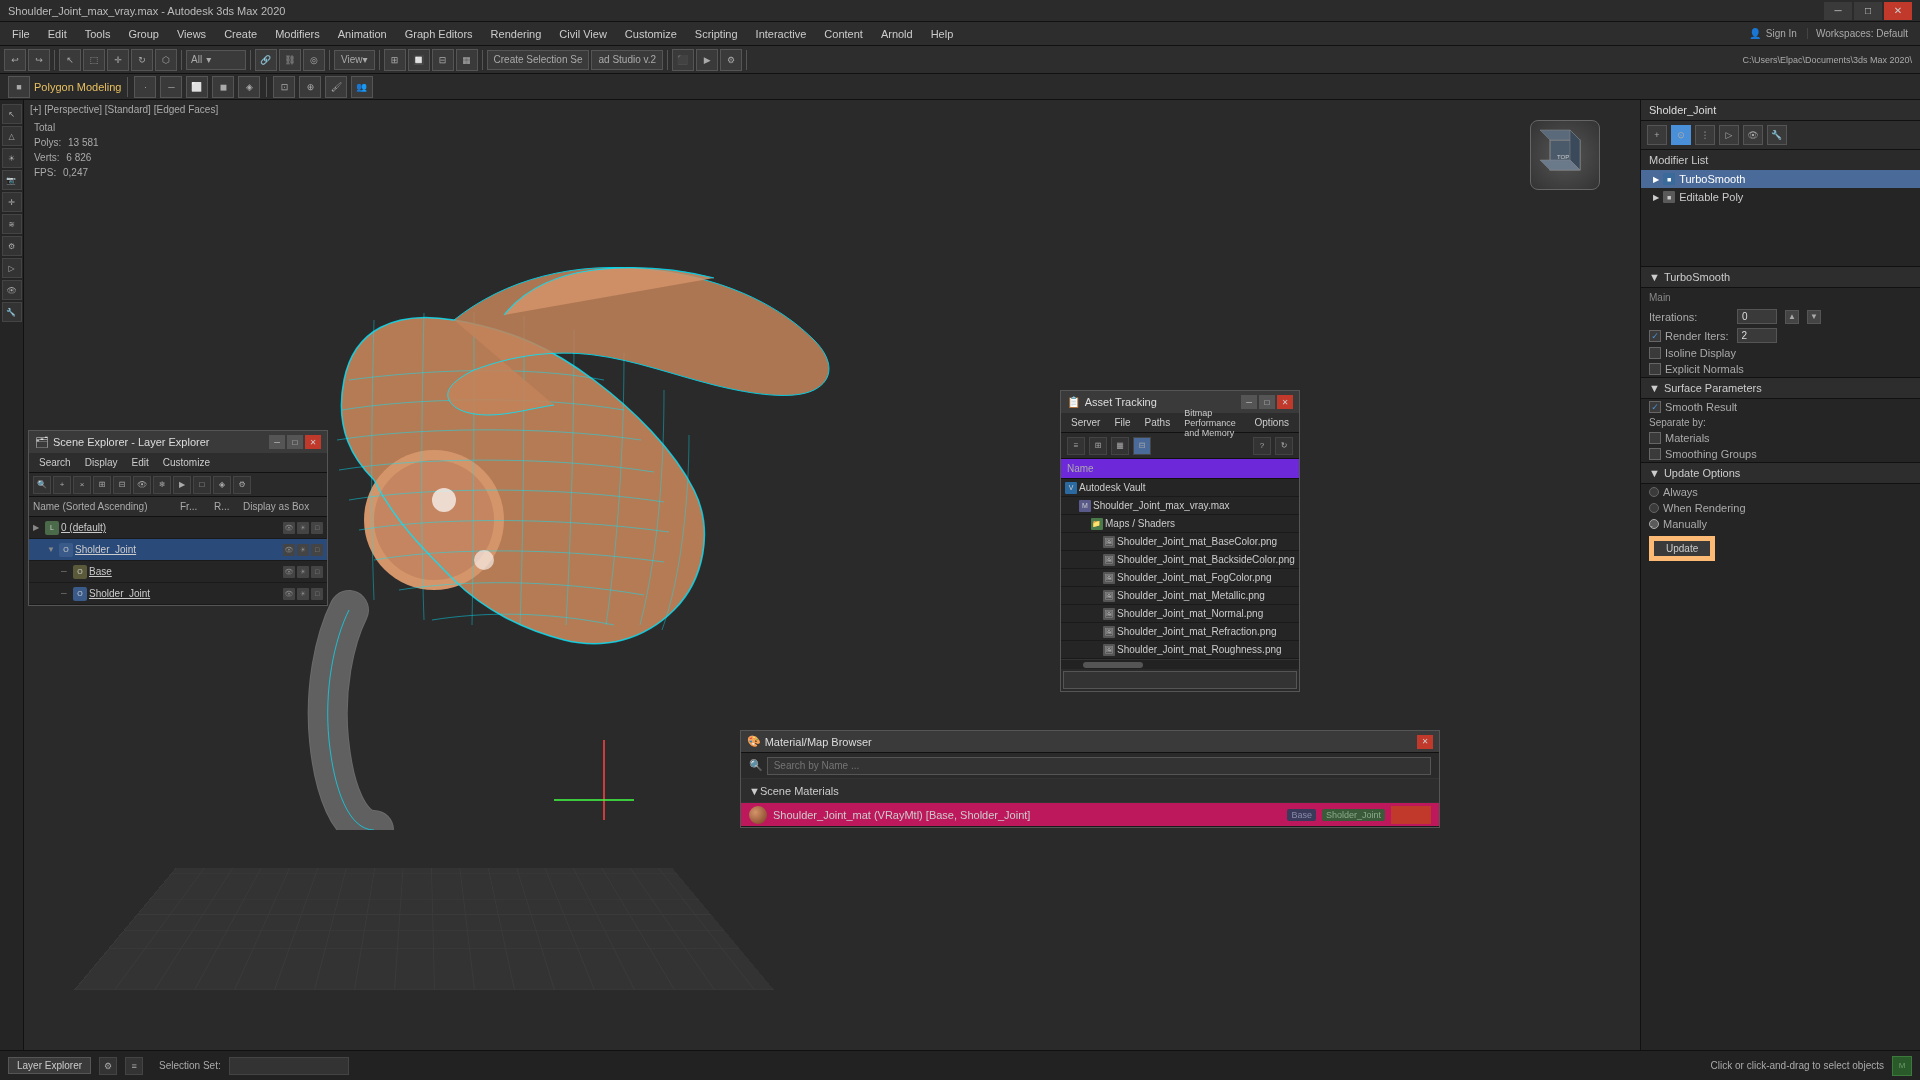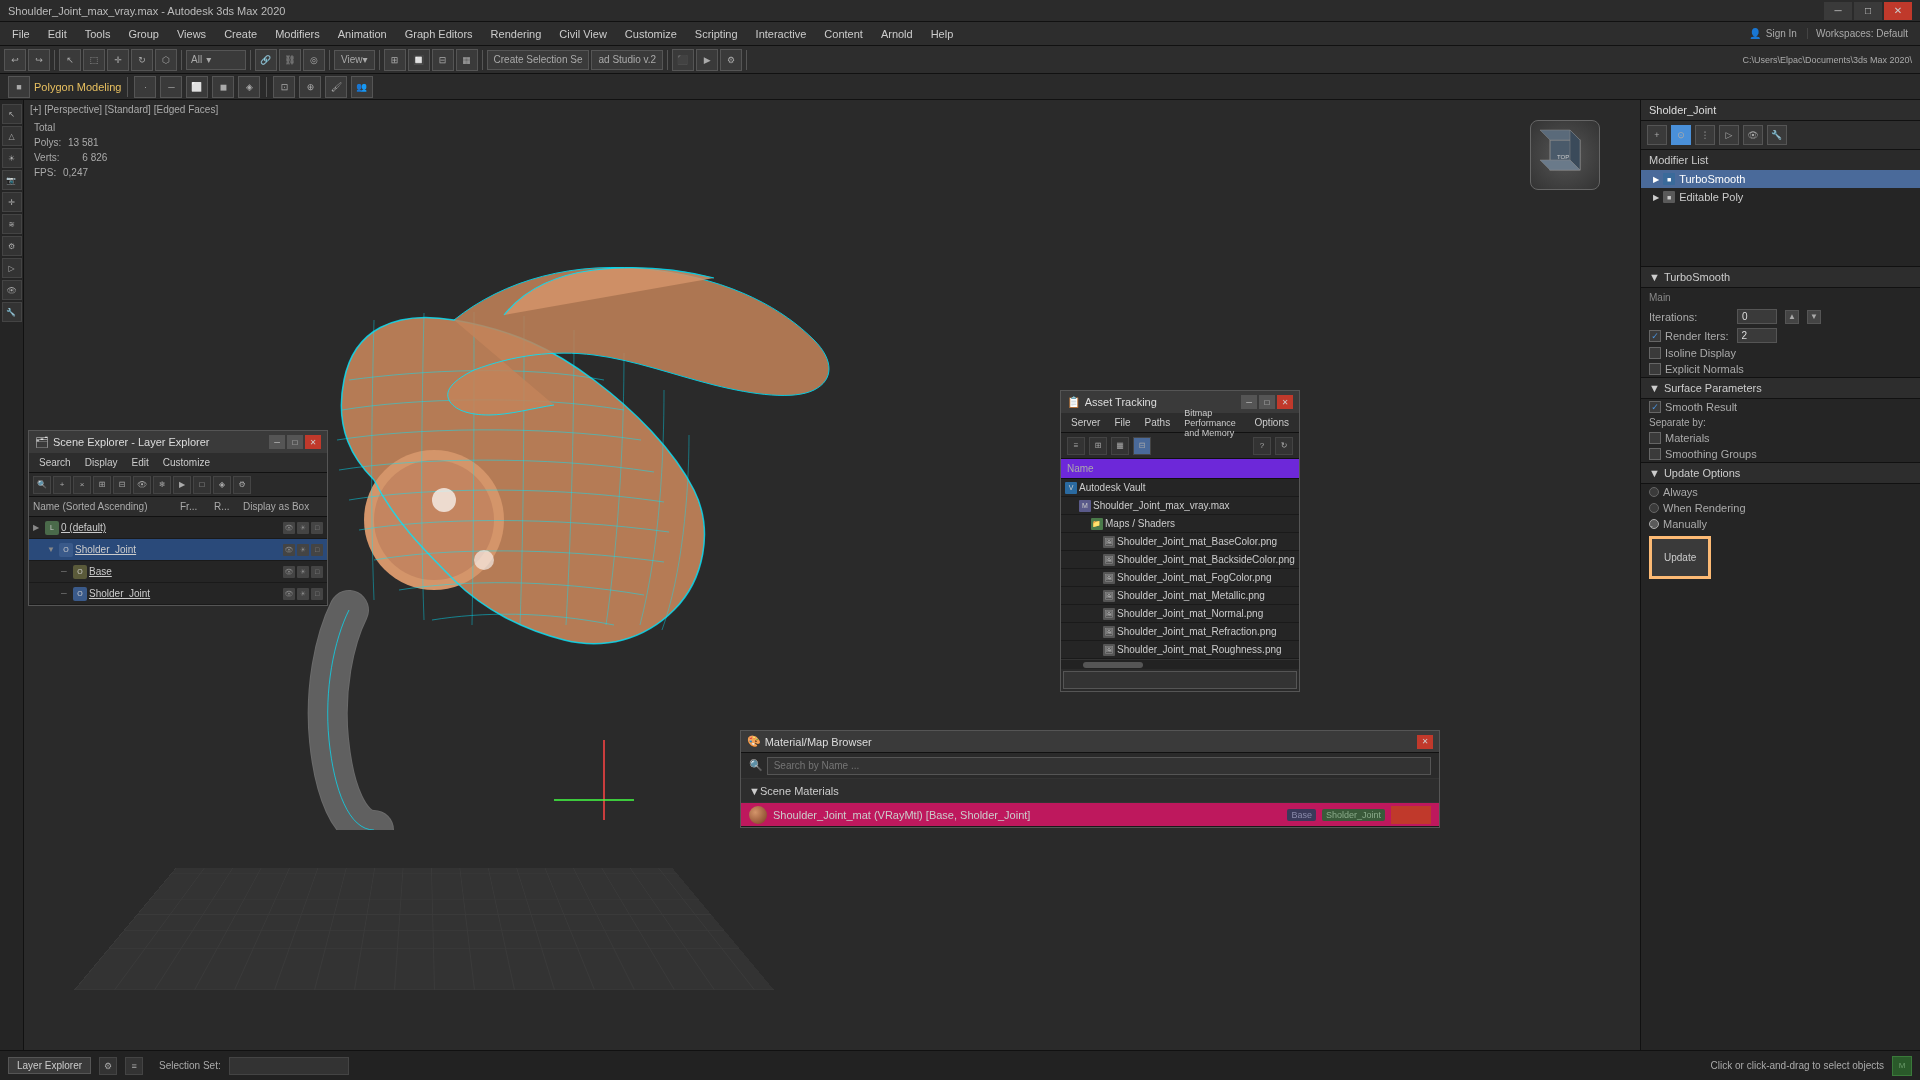--- a/index.html
+++ b/index.html
@@ -618,24 +618,24 @@
       color: #8aaa8a;
       font-size: 9px;
       padding: 1px 4px;
       border-radius: 2px;
     }
     .mat-tag.base { background: #3a3a5a; color: #8a8aaa; }
 
     
     .update-btn {
       background: #3a3a3a;
-      border: 3px solid #fdba74;
+      border: 5px solid #fdba74;
       color: #ccc;
       font-size: 10px;
-      padding: 13px 12px;
+      padding: 2px 12px;
       cursor: pointer;
     }
   </style>
 </head>
 <body>
 
 <div id="title-bar">
   <span class="title">Shoulder_Joint_max_vray.max - Autodesk 3ds Max 2020</span>
   <div class="win-controls">
     <button class="win-btn">─</button>
@@ -752,21 +752,21 @@
     <div id="stats-box" style="top:20px;left:10px;">
       <div style="display:flex;gap:20px;">
         <span>Total</span>
       </div>
       <div>
         <span>Polys:</span>
         <span style="margin-left:4px;">13 581</span>
       </div>
       <div>
         <span>Verts:</span>
-        <span style="margin-left:20px;">6 826</span>
+        <span style="margin-left:4px;">6 826</span>
       </div>
       <div>
         <span>FPS:</span>
         <span style="margin-left:4px;">0,247</span>
       </div>
     </div>
 
     <div class="grid-floor"></div>
 
     <div id="model-overlay">

